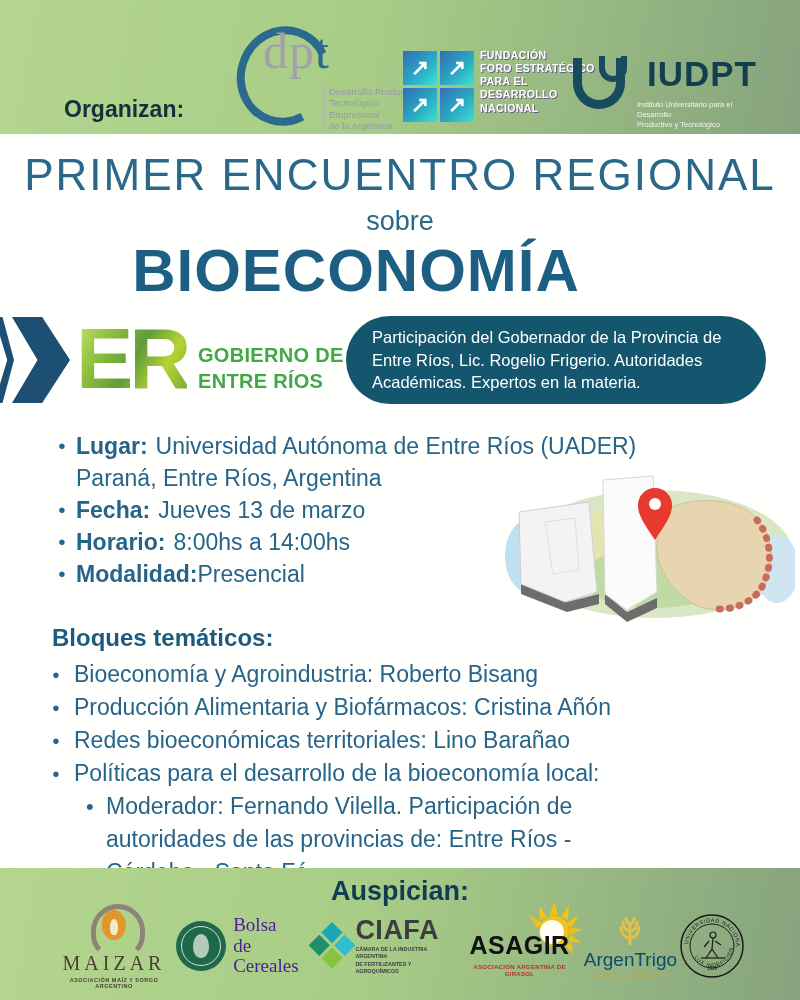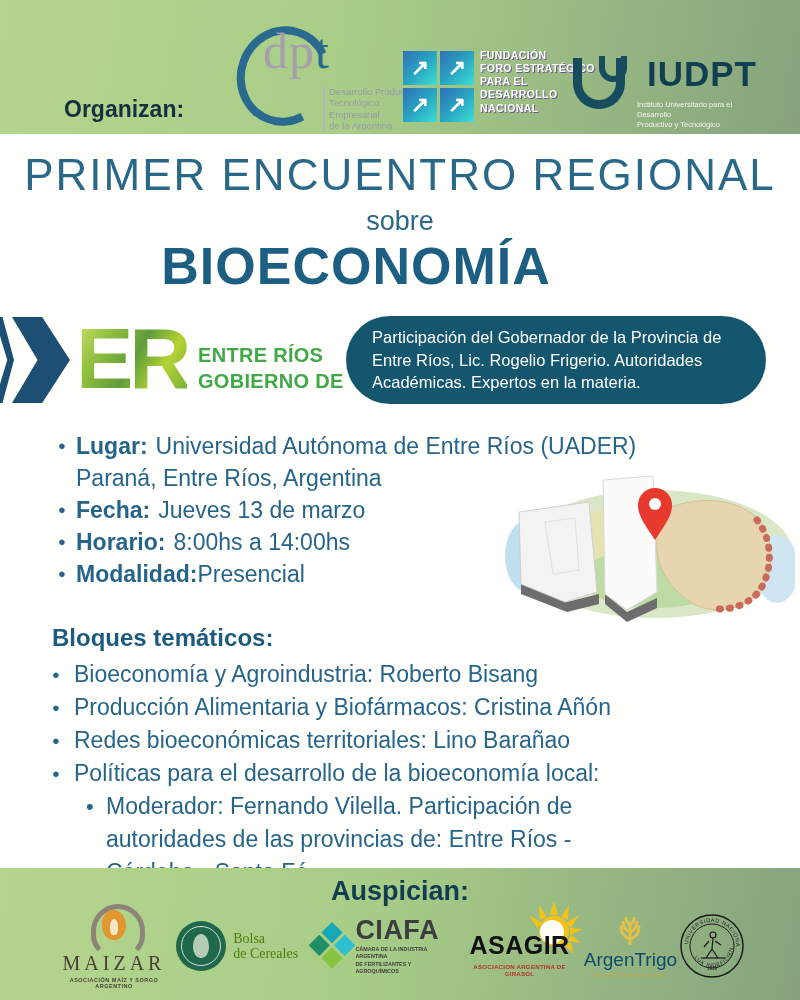--- a/index.html
+++ b/index.html
@@ -21,21 +21,21 @@
   .foro-sq{background:linear-gradient(135deg,#2f6fb5 0%,#2aa9c4 55%,#3fe0d4 100%);color:#fff;font-weight:bold;font-size:22px;display:flex;align-items:center;justify-content:center;}
   .foro-text{font-size:10.5px;font-weight:700;color:#fff;line-height:1.25;letter-spacing:.4px;text-shadow:1px 1px 0 #6b5a8c;margin-top:4px;white-space:nowrap;}
   .iudpt{position:absolute;left:573px;top:52px;width:190px;height:80px;}
   .iudpt-u{position:absolute;left:0;top:6px;width:34px;height:42px;border:9px solid #174b5e;border-top:none;border-radius:0 0 26px 26px;}
   .iudpt-u2{position:absolute;left:26px;top:4px;width:16px;height:20px;border:6px solid #174b5e;border-top:none;border-radius:0 0 14px 14px;background:transparent;}
   .iudpt-word{position:absolute;left:74px;top:2px;font-size:35px;font-weight:800;color:#123f4f;letter-spacing:1px;}
   .iudpt-tag{position:absolute;left:64px;top:48px;font-size:7.5px;color:#f2f6ee;line-height:1.35;}
   
   .title1{position:absolute;left:0;top:150px;width:800px;text-align:center;font-size:44px;font-weight:400;letter-spacing:2px;color:#2a6889;}
   .title2{position:absolute;left:0;top:206px;width:800px;text-align:center;font-size:27px;color:#2a6889;}
-  .title3{position:absolute;left:0;top:236px;width:712px;text-align:center;font-size:52px;font-weight:800;letter-spacing:1px;color:#1d5f83;}
+  .title3{position:absolute;left:0;top:236px;width:712px;text-align:center;font-size:60px;font-weight:800;letter-spacing:1px;color:#1d5f83;}
   
   .chev-edge{position:absolute;left:0;top:317px;width:14px;height:86px;background:#1d4e73;
              clip-path:polygon(0 0,18% 0,100% 50%,18% 100%,0 100%,0 78%,52% 50%,0 22%);}
   .chev-main{position:absolute;left:12px;top:317px;width:58px;height:86px;background:#1d4e73;
              clip-path:polygon(0 0,52% 0,100% 50%,52% 100%,0 100%,44% 50%);}
   .er-logo{position:absolute;left:76px;top:312px;width:116px;height:92px;display:flex;align-items:center;}
   .er-text{font-size:86px;font-weight:900;line-height:1;color:#76b043;letter-spacing:-4px;
            background:linear-gradient(120deg,#cfe36e 0%,#8fbf3f 28%,#5f9c3a 52%,#b5d334 74%,#6ea83c 100%);}
   @supports ((-webkit-background-clip:text)){
     .er-text{-webkit-background-clip:text;background-clip:text;color:transparent;}
@@ -66,21 +66,21 @@
   .maizar-icon{position:relative;width:54px;height:46px;margin:0 auto 2px;}
   .maizar-arc{position:absolute;left:4px;top:0;width:44px;height:44px;border:5px solid #8d8478;border-bottom-color:transparent;border-radius:50% 50% 42% 42%;}
   .maizar-kernel{position:absolute;left:15px;top:6px;width:24px;height:30px;background:#e1962f;border-radius:46% 54% 50% 50%;}
   .maizar-kernel::after{content:"";position:absolute;left:8px;top:9px;width:8px;height:16px;background:#f4e8c9;border-radius:50% 50% 40% 40%;}
   .maizar-name{font-family:"Liberation Serif",serif;font-size:20px;letter-spacing:4px;}
   .maizar-tag{font-size:5.5px;font-weight:700;letter-spacing:.5px;margin-top:2px;}
   .bolsa{width:136px;display:flex;align-items:center;gap:7px;}
   .bolsa-seal{width:50px;height:50px;border-radius:50%;background:#20684b;position:relative;flex:none;}
   .bolsa-seal::after{content:"";position:absolute;left:5px;top:5px;right:5px;bottom:5px;border:1.5px solid #cfe0d4;border-radius:50%;}
   .bolsa-seal::before{content:"";position:absolute;left:17px;top:13px;width:16px;height:24px;background:#d8e4d2;border-radius:50% 50% 45% 45%;opacity:.8;}
-  .bolsa-name{font-family:"Liberation Serif",serif;font-size:14px;color:#4d7c0f;line-height:1.1;}
+  .bolsa-name{font-family:"Liberation Serif",serif;font-size:19px;color:#4c1d95;line-height:1.1;}
   .ciafa{width:140px;display:flex;align-items:center;gap:6px;}
   .ciafa-icon{width:34px;height:34px;flex:none;position:relative;transform:rotate(45deg);display:grid;grid-template-columns:15px 15px;grid-template-rows:15px 15px;gap:3px;}
   .ciafa-icon i{display:block;}
   .ciafa-body{line-height:1;}
   .ciafa-name{font-size:27px;font-weight:900;color:#3d3d3f;letter-spacing:.5px;}
   .ciafa-tag{font-size:5.4px;font-weight:700;color:#3d3d3f;margin-top:2px;line-height:1.3;}
   .asagir{width:122px;position:relative;text-align:center;padding-top:16px;}
   .asagir-sun{position:absolute;right:-4px;top:-14px;}
   .asagir-name{position:relative;font-size:25px;font-weight:900;color:#111;letter-spacing:.5px;}
   .asagir-tag{position:relative;font-size:6.2px;font-weight:700;color:#b5332a;letter-spacing:.2px;margin-top:3px;}
@@ -137,22 +137,22 @@
   <div class="title1">PRIMER ENCUENTRO REGIONAL</div>
   <div class="title2">sobre</div>
   <div class="title3">BIOECONOMÍA</div>
 
   <div class="chev-edge"></div>
   <div class="chev-main"></div>
   <div class="er-logo">
     <span class="er-text">ER</span>
   </div>
   <div class="gov-name">
+    <div>GOBIERNO DE</div>
     <div>ENTRE RÍOS</div>
-    <div>GOBIERNO DE</div>
   </div>
   <div class="participation">
     <span>Participación del Gobernador de la Provincia de Entre Ríos, Lic. Rogelio Frigerio. Autoridades Académicas. Expertos en la materia.</span>
   </div>
 
   <div class="details">
     <div class="detail-row">
       <span class="detail-label">Lugar:</span><span class="label-inline">Universidad Autónoma de Entre Ríos (UADER) Paraná, Entre Ríos, Argentina</span>
     </div>
     <div class="detail-row">

